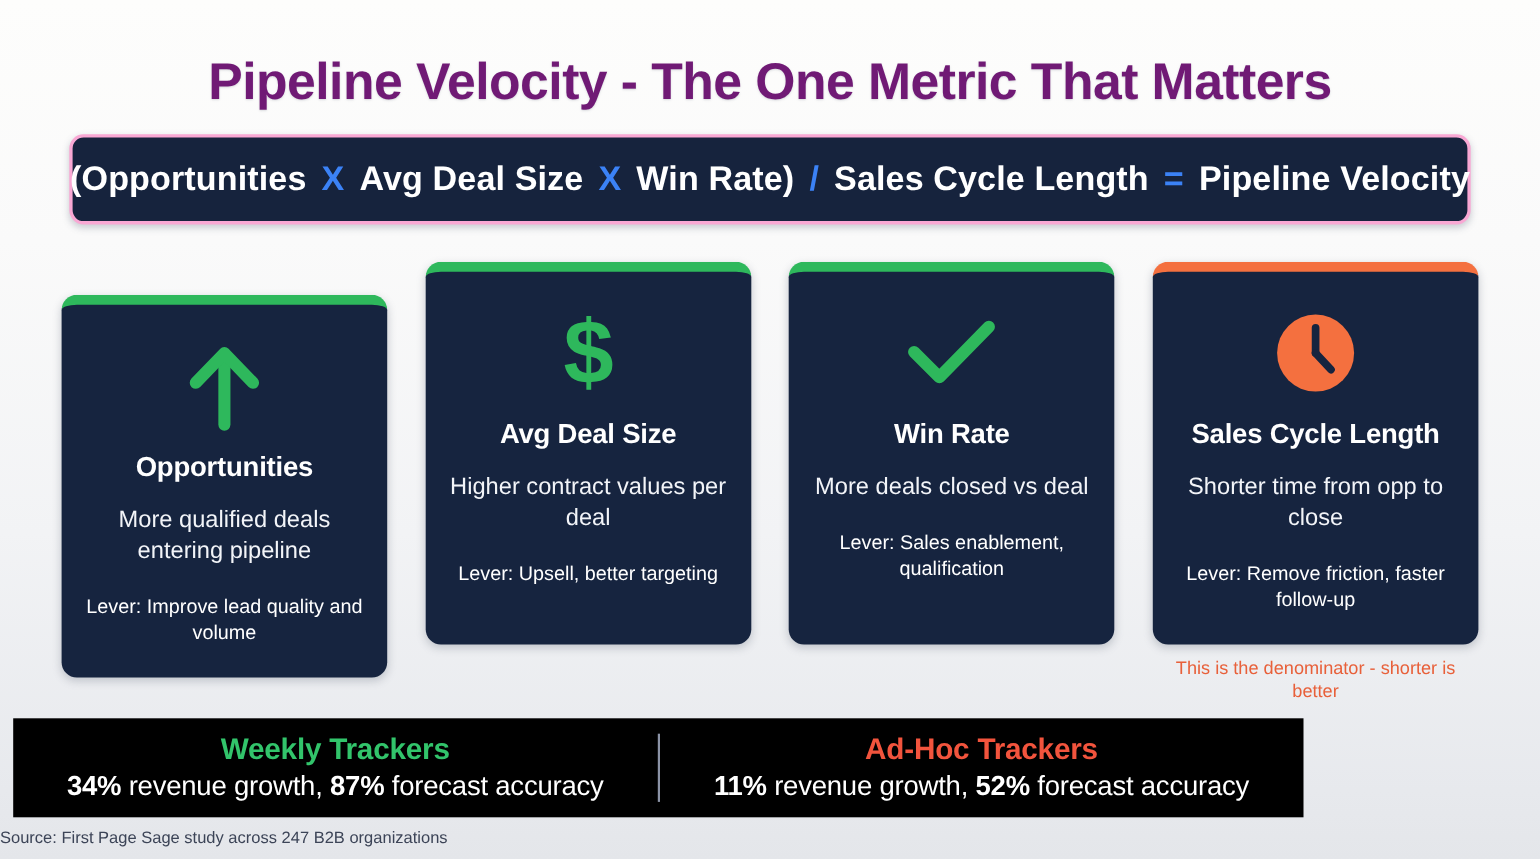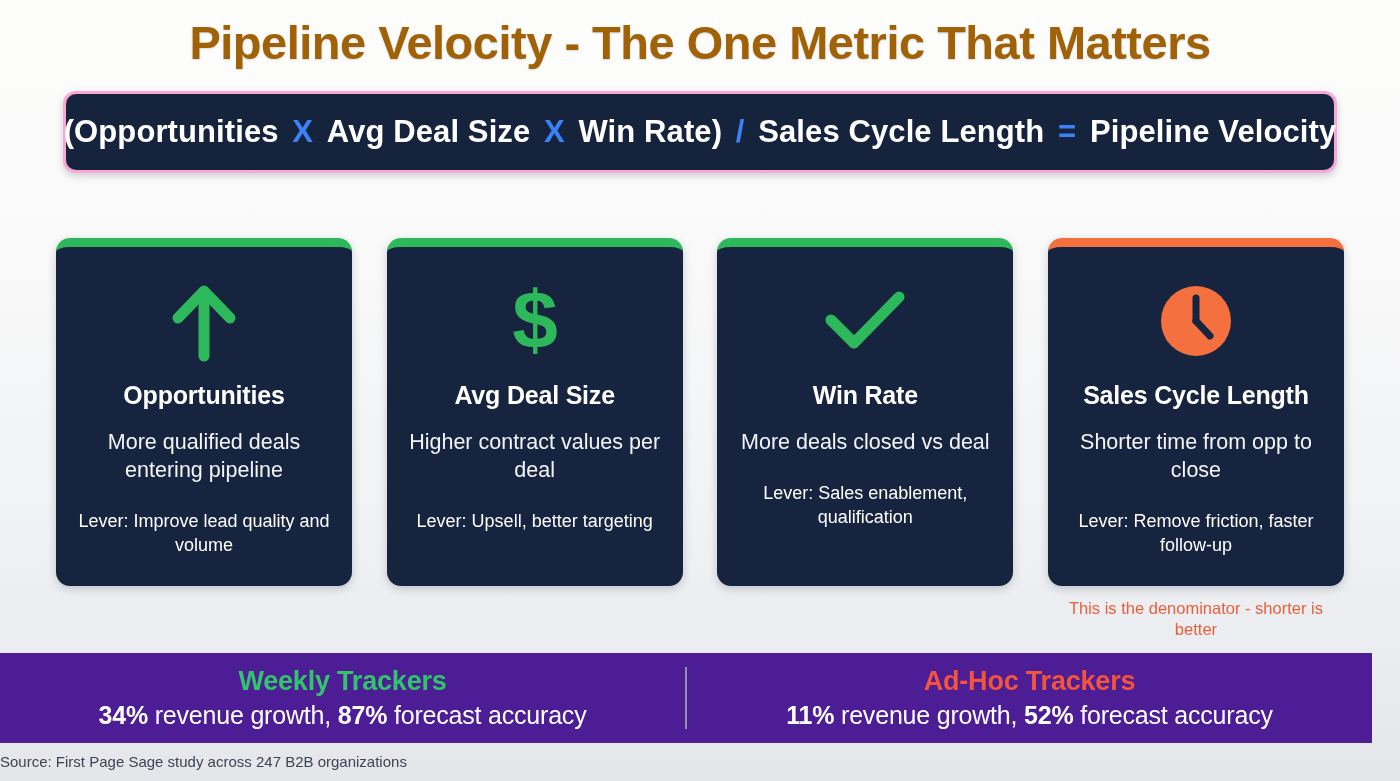--- a/index.html
+++ b/index.html
@@ -11,25 +11,25 @@
     height: 781px;
     overflow: hidden;
     font-family: "Liberation Sans", sans-serif;
     background: linear-gradient(180deg, #fdfdfc 0%, #fafafa 28%, #f2f3f5 62%, #e7e9ed 92%, #e4e6ea 100%);
     position: relative;
   }
 
   
   #page-title {
     text-align: center;
-    color: #a16207;
+    color: #701a75;
     font-size: 47px;
     font-weight: bold;
     letter-spacing: -0.5px;
-    padding-top: 18px;
+    padding-top: 49px;
     line-height: 1.05;
     text-shadow: 0 1px 2px rgba(120,125,140,0.28);
   }
 
   
   #formula-bar {
     margin: 24px auto 0 auto;
     width: 1274px;
     height: 82px;
     box-sizing: border-box;
@@ -119,25 +119,25 @@
     color: #e8603a;
     font-size: 16.5px;
     line-height: 1.3;
     text-align: center;
     padding: 0 6px;
   }
 
   
   #footer-bar {
     position: absolute;
-    left: 0;
+    left: 12px;
     top: 653px;
-    width: 1372px;
+    width: 1173px;
     height: 90px;
-    background: #4c1d95;
+    background: #000000;
     display: flex;
     align-items: center;
   }
   .footer-half {
     flex: 1 1 0;
     text-align: center;
     padding: 0 18px;
     box-sizing: border-box;
   }
   .footer-heading {
@@ -187,21 +187,21 @@
     <span class="op">/</span>
     <span class="seg">Sales Cycle Length</span>
     <span class="op">=</span>
     <span class="seg">Pipeline Velocity</span>
   </div>
 </div>
 
 <div id="cards-row">
 
   <div class="metric-card-wrap">
-    <div class="metric-card" style="border-top-color:#2eb85c;">
+    <div class="metric-card" style="border-top-color:#2eb85c;margin-top:30px;">
       <div class="card-icon">
         <svg width="70" height="82" viewBox="0 0 70 82" aria-hidden="true">
           <g stroke="#2eb85c" stroke-width="11" stroke-linecap="round" stroke-linejoin="round" fill="none">
             <line x1="35" y1="76" x2="35" y2="13"></line>
             <polyline points="9,38 35,11 61,38"></polyline>
           </g>
         </svg>
       </div>
       <div class="card-title">Opportunities</div>
       <div class="card-desc">More qualified deals entering pipeline</div>

